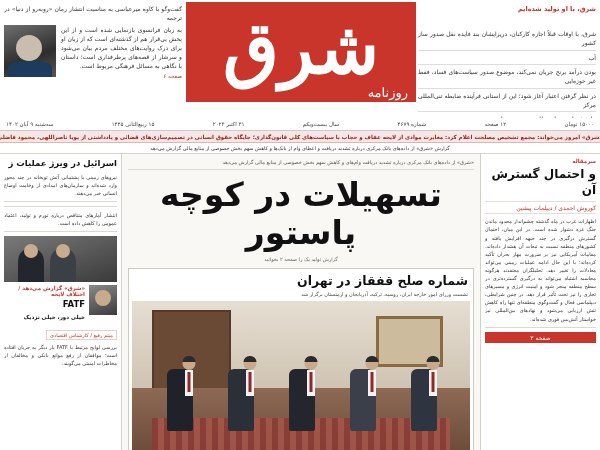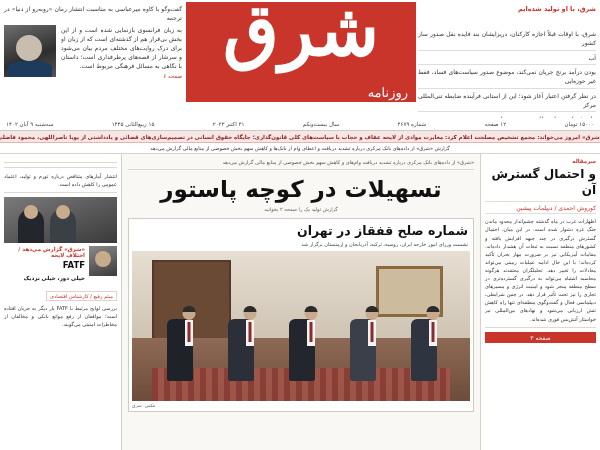--- a/index.html
+++ b/index.html
@@ -28,20 +28,21 @@
   }
   .logo-block {
     position: absolute;
     top: 2px;
     left: 186px;
     width: 230px;
     height: 100px;
     background: #c9342b;
     color: #ffffff;
     display: flex;
+    align-items: center;
     justify-content: center;
     overflow: hidden;
   }
   .logo-text {
     font-family: "DejaVu Serif", "Liberation Serif", serif;
     font-size: 72px;
     font-weight: 700;
     line-height: 0.9;
     letter-spacing: -2px;
     transform: translateY(-4px);
@@ -265,21 +266,21 @@
     font-size: 5px;
     color: #555;
     text-align: right;
     line-height: 1.6;
     border-bottom: 1px solid #ded9d1;
     padding-bottom: 3px;
     margin-bottom: 4px;
     text-align: justify;
   }
   .lead-title {
-    font-size: 23px;
+    font-size: 33px;
     font-weight: bold;
     color: #111;
     text-align: center;
     letter-spacing: -0.5px;
     line-height: 1.15;
     margin: 6px 0 4px;
   }
   .lead-sub {
     font-size: 5px;
     color: #666;
@@ -574,20 +575,24 @@
             <div class="head"></div>
               <div class="hair"></div>
           </div>
         </div>
         <div class="photo-credit">عکس: شرق</div>
       </div>
     </div>
 
     <div class="col-left">
 
+      <div>
+        <div class="lc-head">اسرائیل در ویرژ عملیات ز</div>
+        <div class="lc-body">نیروهای زمینی با پشتیبانی آتش توپخانه در چند محور وارد شده‌اند و سازمان‌های امدادی از وخامت اوضاع انسانی خبر می‌دهند.</div>
+      </div>
       <div class="divider"></div>
 
       <div class="divider"></div>
 
       <div>
         <div class="lc-body">انتشار آمارهای متناقض درباره تورم و تولید، اعتماد عمومی را کاهش داده است.</div>
       </div>
       <div class="divider"></div>
 
       <div class="small-photo">

